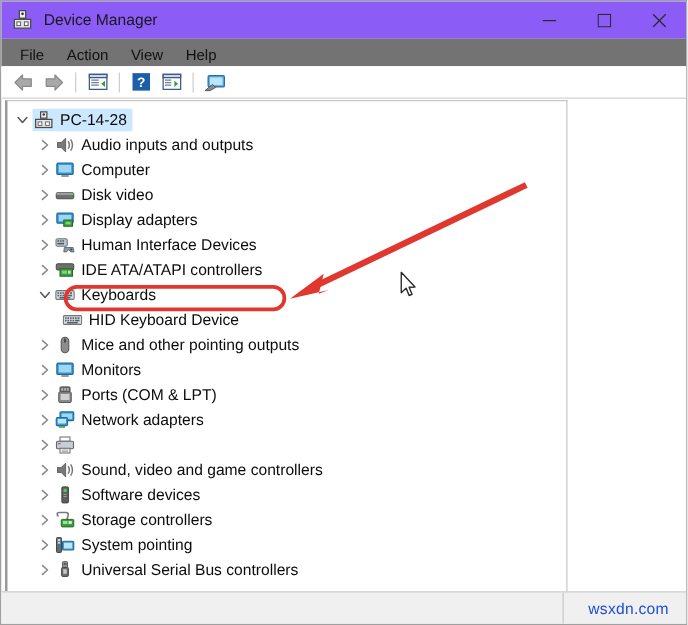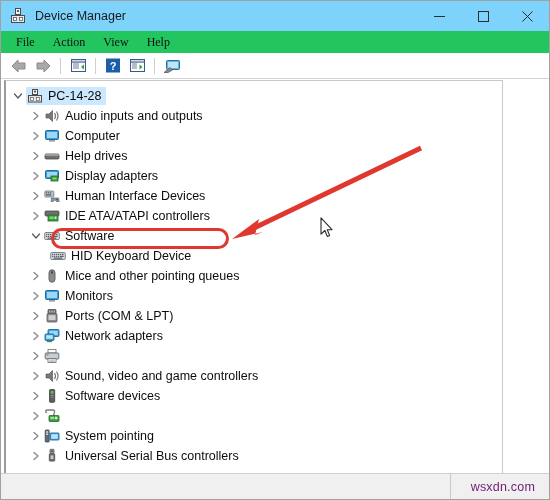--- a/index.html
+++ b/index.html
@@ -19,21 +19,21 @@
     box-sizing: border-box;
     border: 1px solid #a0a0a0;
   }
 
   
   .titlebar {
     position: absolute;
     left: 0; top: 0;
     width: 100%;
     height: 30px;
-    background: #7dd3fc;
+    background: #8b5cf6;
     display: flex;
     align-items: center;
   }
   .title-icon {
     width: 18px; height: 18px;
     margin-left: 8px;
     position: relative;
     flex: none;
   }
   .title-text {
@@ -58,26 +58,25 @@
     font-family: "DejaVu Sans", sans-serif;
     line-height: 1;
   }
 
   
   .menubar {
     position: absolute;
     left: 0; top: 30px;
     width: 100%;
     height: 22px;
-    background: #22c55e;
-    display: flex;
-    align-items: center;
+    background: #737373;
+    display: flex;
+    align-items: flex-end;
     padding-left: 6px;
     box-sizing: border-box;
-    font-family: Liberation Serif, serif;
   }
   .menu-item {
     font-size: 12px;
     color: #111;
     padding: 2px 9px;
     white-space: nowrap;
   }
 
   
   .toolbar {
@@ -103,21 +102,21 @@
     width: 1px; height: 16px;
     background: #cfcfcf;
     margin: 0 5px;
     flex: none;
   }
 
   
   .treepane {
     position: absolute;
     left: 3px; top: 79px;
-    width: 499px; height: 394px;
+    width: 450px; height: 394px;
     background: #ffffff;
     border-left: 2px solid #9a9a9a;
     border-top: 1px solid #c8c8c8;
     border-right: 1px solid #c8c8c8;
     box-sizing: border-box;
     overflow: hidden;
   }
   .tree {
     padding-top: 5px;
   }
@@ -173,21 +172,21 @@
   .status-panel {
     border-left: 1px solid #c9c9c9;
     height: 100%;
     display: flex;
     align-items: center;
     padding: 0 14px 0 20px;
     box-sizing: border-box;
   }
   .status-text {
     font-size: 12.5px;
-    color: #701a75;
+    color: #1d4ed8;
     letter-spacing: .2px;
   }
 
   
   .overlay {
     position: absolute;
     left: 0; top: 0;
     width: 550px; height: 500px;
     pointer-events: none;
   }
@@ -367,21 +366,21 @@
               <path d="M3 1.5 L7 5 L3 8.5" fill="none" stroke="#8a8a8a" stroke-width="1.3" stroke-linecap="round" stroke-linejoin="round"></path>
             </svg>
         </span>
         <span class="node-icon">
           <svg width="16" height="16" viewBox="0 0 16 16">
             <rect x="1" y="6" width="14" height="5" rx="1.2" fill="#6f6f6f" stroke="#4a4a4a" stroke-width=".8"></rect>
             <rect x="1" y="6" width="14" height="2" rx="1" fill="#9d9d9d"></rect>
             <circle cx="12.5" cy="9" r="1" fill="#3a9d3a"></circle>
           </svg>
         </span>
-        <span class="node-label">Help drives</span>
+        <span class="node-label">Disk video</span>
       </div>
 
       <div class="node depth1">
         <span class="twisty">
           <svg width="10" height="10" viewBox="0 0 10 10">
               <path d="M3 1.5 L7 5 L3 8.5" fill="none" stroke="#8a8a8a" stroke-width="1.3" stroke-linecap="round" stroke-linejoin="round"></path>
             </svg>
         </span>
         <span class="node-icon">
           <svg width="16" height="16" viewBox="0 0 16 16">
@@ -447,21 +446,21 @@
             <rect x="10" y="5.8" width="1.3" height="1.3" fill="#5a6068"></rect>
             <rect x="12" y="5.8" width="1.6" height="1.3" fill="#5a6068"></rect>
             <rect x="2" y="7.8" width="1.3" height="1.3" fill="#5a6068"></rect>
             <rect x="4" y="7.8" width="1.3" height="1.3" fill="#5a6068"></rect>
             <rect x="6" y="7.8" width="1.3" height="1.3" fill="#5a6068"></rect>
             <rect x="8" y="7.8" width="1.3" height="1.3" fill="#5a6068"></rect>
             <rect x="10" y="7.8" width="3.6" height="1.3" fill="#5a6068"></rect>
             <rect x="3.6" y="9.6" width="8.6" height="1.2" fill="#5a6068"></rect>
           </svg>
         </span>
-        <span class="node-label">Software</span>
+        <span class="node-label">Keyboards</span>
       </div>
 
       <div class="node depth2">
         <span class="node-icon">
           <svg width="16" height="16" viewBox="0 0 16 16">
             <rect x="0.7" y="4.5" width="14.6" height="7" rx="1" fill="#d8dde2" stroke="#6e767e" stroke-width=".9"></rect>
             <rect x="2" y="5.8" width="1.3" height="1.3" fill="#5a6068"></rect>
             <rect x="4" y="5.8" width="1.3" height="1.3" fill="#5a6068"></rect>
             <rect x="6" y="5.8" width="1.3" height="1.3" fill="#5a6068"></rect>
             <rect x="8" y="5.8" width="1.3" height="1.3" fill="#5a6068"></rect>
@@ -484,21 +483,21 @@
               <path d="M3 1.5 L7 5 L3 8.5" fill="none" stroke="#8a8a8a" stroke-width="1.3" stroke-linecap="round" stroke-linejoin="round"></path>
             </svg>
         </span>
         <span class="node-icon">
           <svg width="16" height="16" viewBox="0 0 16 16">
             <rect x="5" y="1.8" width="6" height="12.4" rx="3" fill="#8c8c8c" stroke="#5a5a5a" stroke-width=".9"></rect>
             <line x1="8" y1="2.5" x2="8" y2="6" stroke="#444" stroke-width=".9"></line>
             <rect x="7.3" y="3.4" width="1.4" height="2.4" rx=".7" fill="#444"></rect>
           </svg>
         </span>
-        <span class="node-label">Mice and other pointing queues</span>
+        <span class="node-label">Mice and other pointing outputs</span>
       </div>
 
       <div class="node depth1">
         <span class="twisty">
           <svg width="10" height="10" viewBox="0 0 10 10">
               <path d="M3 1.5 L7 5 L3 8.5" fill="none" stroke="#8a8a8a" stroke-width="1.3" stroke-linecap="round" stroke-linejoin="round"></path>
             </svg>
         </span>
         <span class="node-icon">
           <svg width="16" height="16" viewBox="0 0 16 16">
@@ -607,20 +606,21 @@
         </span>
         <span class="node-icon">
           <svg width="16" height="16" viewBox="0 0 16 16">
             <path d="M2 4 Q1 2 3.5 2 L9 2 Q11 2 10.5 4.2 L9.5 8" fill="none" stroke="#7a7a7a" stroke-width="1.3"></path>
             <path d="M2.2 3.4 L1 5 L3.4 5.2 Z" fill="#7a7a7a"></path>
             <rect x="5" y="7.5" width="10" height="6" rx=".8" fill="#3a9d3a" stroke="#246b24" stroke-width=".8"></rect>
             <rect x="6.3" y="8.8" width="3.6" height="2.4" fill="#9fdf9f"></rect>
             <rect x="10.8" y="8.8" width="2.6" height="2.4" fill="#d8f0d8"></rect>
           </svg>
         </span>
+        <span class="node-label">Storage controllers</span>
       </div>
 
       <div class="node depth1">
         <span class="twisty">
           <svg width="10" height="10" viewBox="0 0 10 10">
               <path d="M3 1.5 L7 5 L3 8.5" fill="none" stroke="#8a8a8a" stroke-width="1.3" stroke-linecap="round" stroke-linejoin="round"></path>
             </svg>
         </span>
         <span class="node-icon">
           <svg width="16" height="16" viewBox="0 0 16 16">

